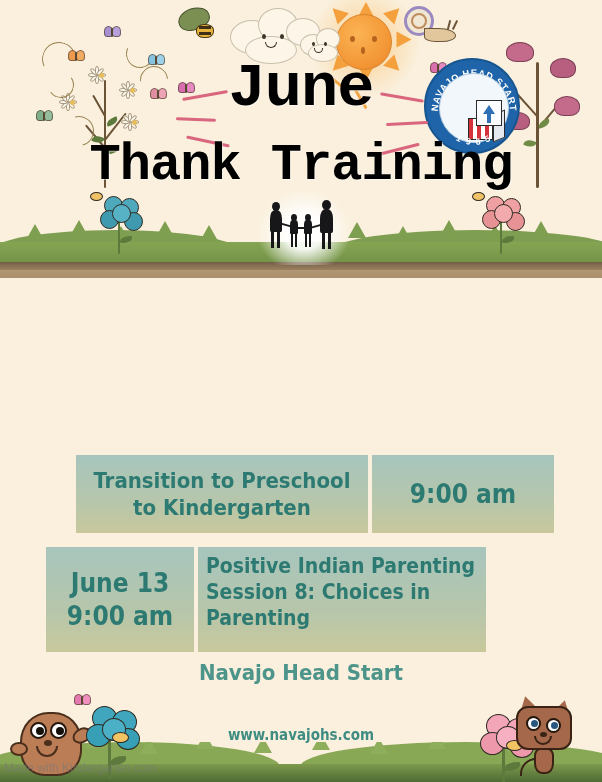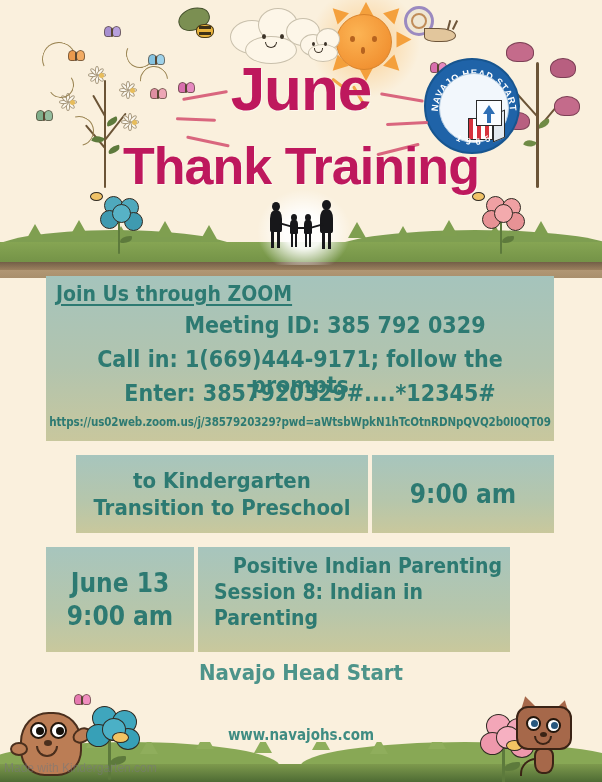--- a/index.html
+++ b/index.html
@@ -129,22 +129,22 @@
     background:repeating-linear-gradient(90deg,#d6323c 0 4px,#ffffff 4px 8px);
     border:1.6px solid #2b2b2b;
   }
   .blk-side {
     position:absolute; left:53px; top:38px; width:12px; height:28px;
     background:#e3e9ef; border:1.6px solid #2b2b2b; transform:skewY(-22deg);
   }
 
   
   .title-june, .title-pt {
-    position:absolute; color:#be185d; font-weight:bold;
-    font-family:Liberation Sans, sans-serif; letter-spacing:-1px;
+    position:absolute; color:#000000; font-weight:bold;
+    font-family:Liberation Mono, monospace; letter-spacing:-1px;
     text-shadow:1px 1px 0 rgba(255,255,255,.5);
   }
   .title-june { left:0; top:58px; width:602px; text-align:center; font-size:62px; line-height:62px; }
   .title-pt   { left:0; top:140px; width:602px; text-align:center; font-size:52px; line-height:52px; }
 
   .ray-line { position:absolute; height:2.5px; background:#d9667e; border-radius:2px; }
 
   .family { position:absolute; left:268px; top:200px; width:70px; height:55px; }
   .person { position:absolute; background:#17171a; }
   .head { position:absolute; background:#17171a; border-radius:50%; }
@@ -179,22 +179,22 @@
     position:absolute;
     background:linear-gradient(#a7c5bd 0%, #b6c6ab 60%, #c9c89c 100%);
     color:#2d7a72; font-weight:bold;
     font-family:"DejaVu Sans Condensed","DejaVu Sans", sans-serif;
     display:flex; flex-direction:column; justify-content:center; align-items:center;
   }
   .c1 { left:76px;  top:455px; width:292px; height:78px; font-size:22px; line-height:27px; }
   .c2 { left:372px; top:455px; width:182px; height:78px; font-size:26px; line-height:31px; }
   .c3 { left:46px;  top:547px; width:148px; height:105px; font-size:26px; line-height:33px; }
   .c4 {
-    left:198px; top:547px; width:312px; height:105px;
-    align-items:flex-end; justify-content:flex-start; padding:6px 8px 0 16px; text-align:left;
+    left:198px; top:547px; width:288px; height:105px;
+    align-items:flex-start; justify-content:flex-start; padding:6px 8px 0 8px; text-align:left;
   }
   .c4 .t1 { font-size:21px; line-height:26px; }
   .c4 .t2 { font-size:21px; line-height:26px; }
   .c4 .t3 { font-size:9.5px; line-height:12px; font-weight:bold; margin-top:2px; }
 
   
   .f-org {
     position:absolute; left:0; top:660px; width:602px; text-align:center;
     color:#4d948a; font-weight:bold; font-size:22px;
     font-family:"DejaVu Sans Condensed","DejaVu Sans", sans-serif;
@@ -483,43 +483,36 @@
       <div class="armline" style="left:29px;top:27px;width:9px;"></div>
 
       <div class="head" style="left:54px;top:0px;width:9px;height:10px;"></div>
       <div class="person" style="left:52px;top:9px;width:13px;height:24px;border-radius:40% 40% 10% 10%;"></div>
       <div class="person" style="left:54px;top:31px;width:3.4px;height:18px;"></div>
       <div class="person" style="left:60px;top:31px;width:3.4px;height:18px;"></div>
       <div class="armline" style="left:43px;top:25px;width:12px;transform:rotate(-16deg);"></div>
     </div>
   </div>
 
-  <div class="zoombox">
-    <div class="zb-line zb-join">Join Us through ZOOM</div>
-    <div class="zb-line zb-mid" style="top:36px;padding-left:70px;">Meeting ID: 385 792 0329</div>
-    <div class="zb-line zb-mid" style="top:70px;">Call in: 1(669)444-9171; follow the prompts</div>
-    <div class="zb-line zb-mid" style="top:104px;padding-left:20px;">Enter: 3857920329#....*12345#</div>
-    <a class="zb-line zb-url" href="#" style="color:#2d7a72;text-decoration:none;">https://us02web.zoom.us/j/3857920329?pwd=aWtsbWpkN1hTcOtnRDNpQVQ2b0I0QT09</a>
-  </div>
 
   <div class="card c1">
+    <div>Transition to Preschool</div>
     <div>to Kindergarten</div>
-    <div>Transition to Preschool</div>
   </div>
   <div class="card c2">
     <div>9:00 am</div>
   </div>
 
   <div class="card c3">
     <div>June 13</div>
     <div>9:00 am</div>
   </div>
   <div class="card c4">
     <div class="t1">Positive Indian Parenting</div>
-    <div class="t2">Session 8: Indian in Parenting</div>
+    <div class="t2">Session 8: Choices in Parenting</div>
   </div>
 
   <div class="f-org">Navajo Head Start</div>
   <div class="f-web">www.navajohs.com</div>
 
   <div style="position:absolute;left:0;top:742px;width:602px;height:40px;overflow:hidden;">
     <div class="moundl" style="left:-20px;top:0px;width:300px;height:30px;background:#88a855;"></div>
     <div class="moundr" style="left:300px;top:0px;width:330px;height:30px;background:#88a855;"></div>
     <div class="tuft" style="left:34px;top:-6px;border-bottom-color:#8fae5c;"></div>
     <div class="tuft" style="left:86px;top:-10px;border-bottom-color:#8fae5c;"></div>

